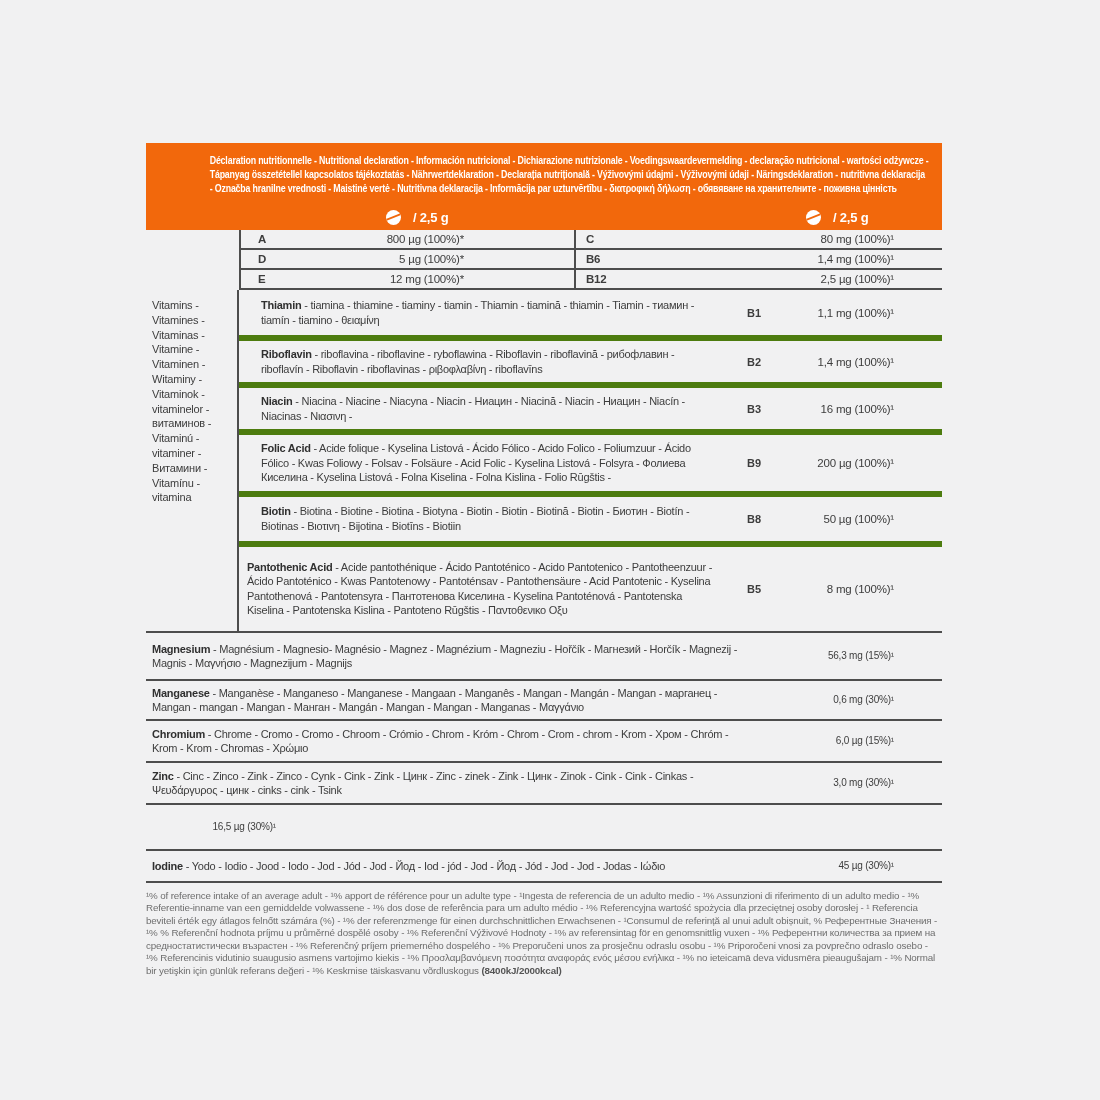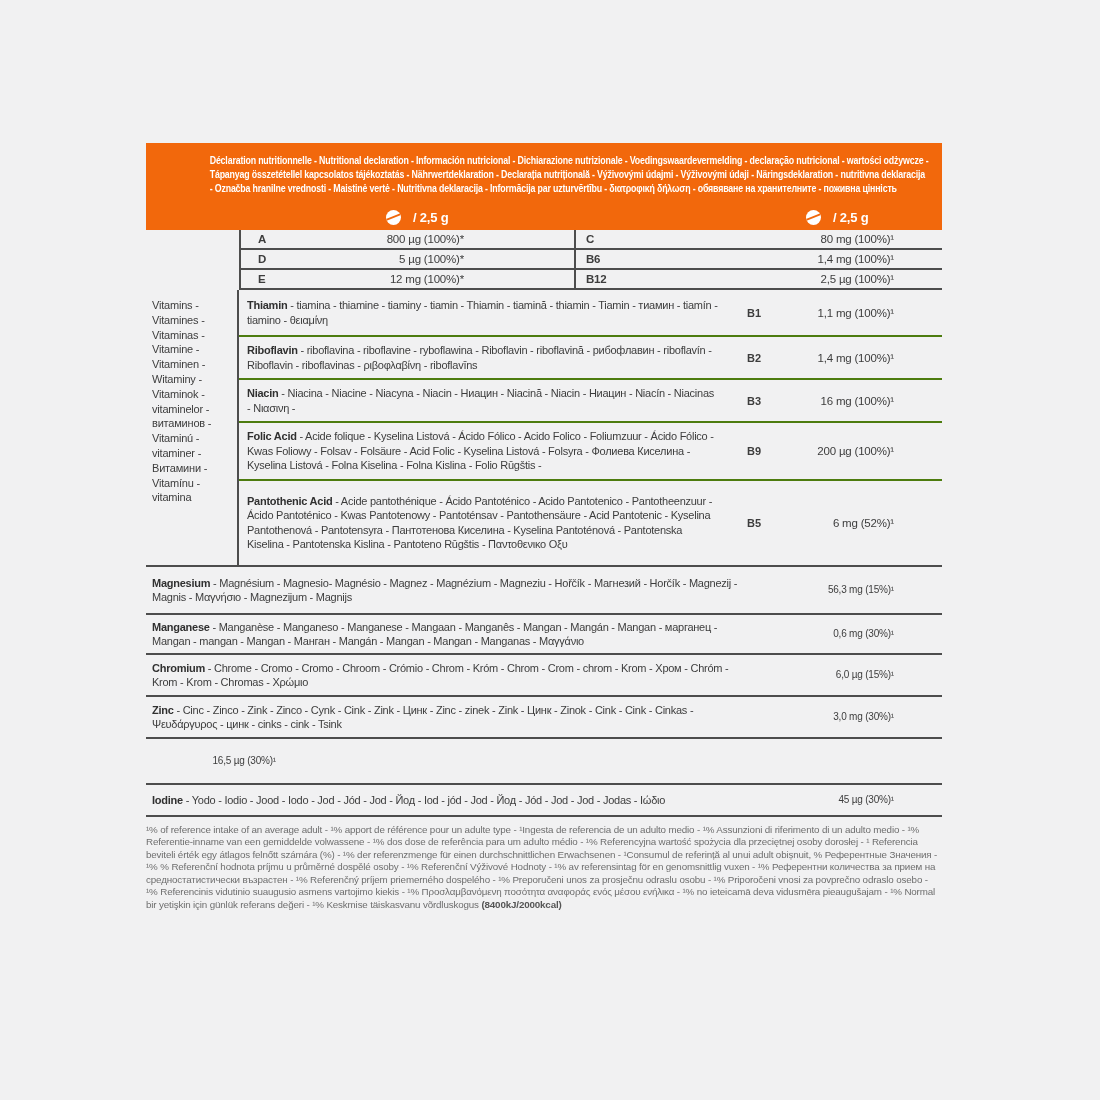--- a/index.html
+++ b/index.html
@@ -61,21 +61,21 @@
   .tt-left .tt-val{padding-right:110px;}
   .tt-right .tt-val{padding-right:48px;}
   
   .vit-section{display:flex;border-bottom:2px solid #4d4d4d;}
   .vit-label{
     width:91px;padding:8px 0 18px 6px;box-sizing:border-box;
     font-size:11px;line-height:14.8px;letter-spacing:-0.2px;
   }
   .vit-rows{flex:1;border-left:2px solid #4d4d4d;}
   .vit-row{display:flex;align-items:center;}
-  .vit-row:not(:last-child){border-bottom:2px solid #4d7c0f;}
+  .vit-row:not(:last-child){border-bottom:6px solid #4d7c0f;padding-left:14px;}
   .vit-name{
     flex:1;padding:6px 6px 6px 8px;
     font-size:11px;line-height:14.5px;letter-spacing:-0.25px;
   }
   .vit-name b, .min-name b{font-weight:700;color:#303030;}
   .vit-code{width:60px;text-align:center;font-weight:700;font-size:11px;}
   .vit-val{width:110px;margin-right:48px;text-align:right;font-size:11.5px;letter-spacing:-0.2px;white-space:nowrap;}
   .vit-row-1{min-height:45px;}
   .vit-row-2{min-height:37px;}
   .vit-row-3{min-height:35px;}
@@ -178,25 +178,30 @@
         <div class="vit-code">B3</div>
         <div class="vit-val">16 mg (100%)¹</div>
       </div>
 
       <div class="vit-row vit-row-4">
         <div class="vit-name"><b>Folic Acid</b> <span>- Acide folique - Kyselina Listová - Ácido Fólico - Acido Folico - Foliumzuur - Ácido Fólico - Kwas Foliowy - Folsav - Folsäure - Acid Folic - Kyselina Listová - Folsyra - Фолиева Киселина - Kyselina Listová - Folna Kiselina - Folna Kislina - Folio Rūgštis -</span></div>
         <div class="vit-code">B9</div>
         <div class="vit-val">200 µg (100%)¹</div>
       </div>
 
+      <div class="vit-row vit-row-5">
+        <div class="vit-name"><b>Biotin</b> <span>- Biotina - Biotine - Biotina - Biotyna - Biotin - Biotin - Biotină - Biotin - Биотин - Biotín - Biotinas - Βιοτινη - Bijotina - Biotīns - Biotiin</span></div>
+        <div class="vit-code">B8</div>
+        <div class="vit-val">50 µg (100%)¹</div>
+      </div>
 
       <div class="vit-row vit-row-6">
         <div class="vit-name"><b>Pantothenic Acid</b> <span>- Acide pantothénique - Ácido Pantoténico - Acido Pantotenico - Pantotheenzuur - Ácido Pantoténico - Kwas Pantotenowy - Pantoténsav - Pantothensäure - Acid Pantotenic - Kyselina Pantothenová - Pantotensyra - Пантотенова Киселина - Kyselina Pantoténová - Pantotenska Kiselina - Pantotenska Kislina - Pantoteno Rūgštis - Παντοθενικο Οξυ</span></div>
         <div class="vit-code">B5</div>
-        <div class="vit-val">6 mg (52%)¹</div>
+        <div class="vit-val">8 mg (100%)¹</div>
       </div>
 
     </div>
   </div>
 
   <div class="min-row min-row-1">
     <div class="min-name"><b>Magnesium</b> <span>- Magnésium - Magnesio- Magnésio - Magnez - Magnézium - Magneziu - Hořčík - Магнезий - Horčík - Magnezij - Magnis - Μαγνήσιο - Magnezijum - Magnijs</span></div>
     <div class="min-val">56,3 mg (15%)¹</div>
   </div>
   <div class="min-row min-row-2">

